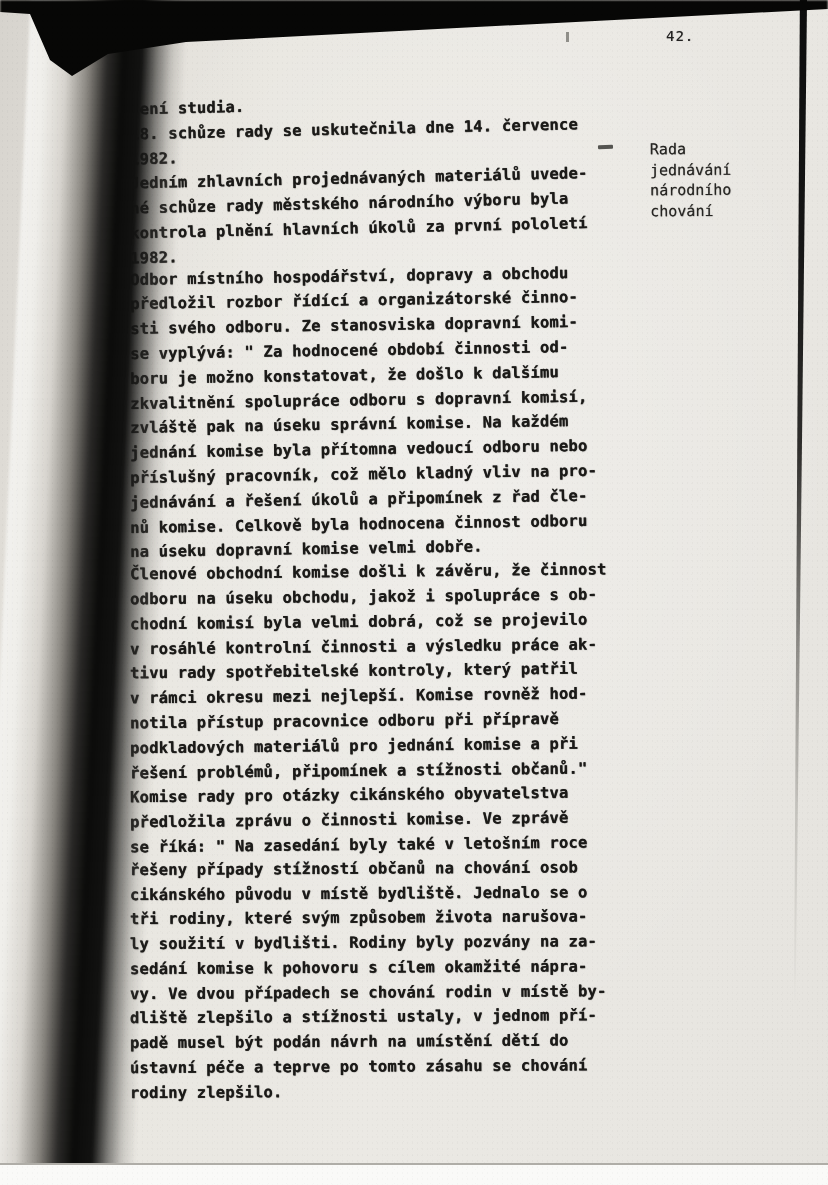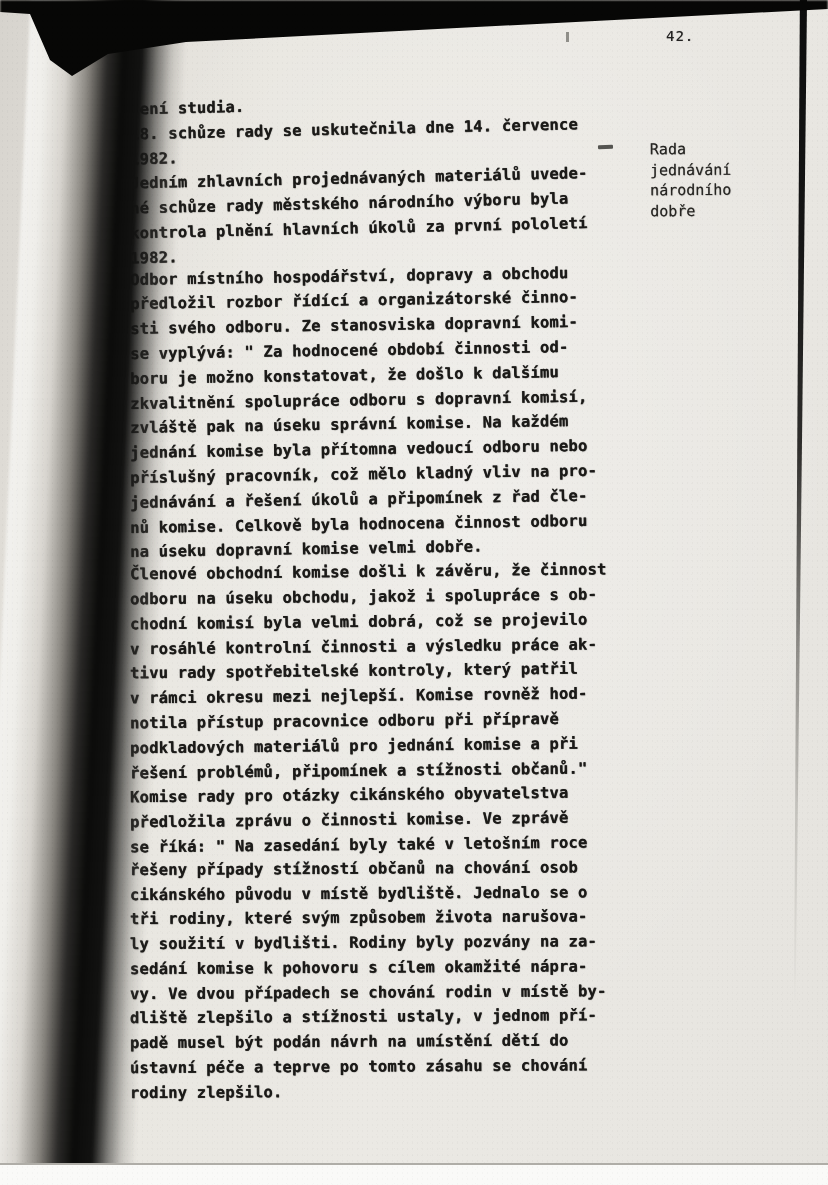--- a/index.html
+++ b/index.html
@@ -115,21 +115,21 @@
   <div class="top-band"></div>
   <div class="right-edge"></div>
   <div class="bottom-strip"></div>
 
   <div class="page-number">42.</div>
 
   <div class="margin-note">
     <div class="note-line">Rada</div>
     <div class="note-line">jednávání</div>
     <div class="note-line">národního</div>
-    <div class="note-line">dobře</div>
+    <div class="note-line">chování</div>
   </div>
 
   <div class="text-block">
     <div class="line">čení studia.</div>
     <div class="line">18. schůze rady se uskutečnila dne 14. července</div>
     <div class="line">1982.</div>
     <div class="line">Jedním zhlavních projednávaných materiálů uvede-</div>
     <div class="line">né schůze rady městského národního výboru byla</div>
     <div class="line">kontrola plnění hlavních úkolů za první pololetí</div>
     <div class="line">1982.</div>

